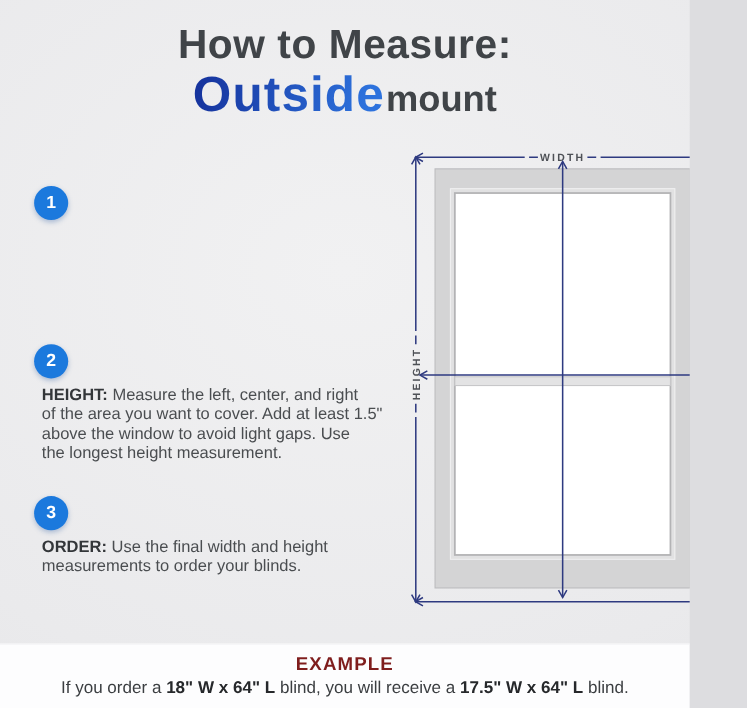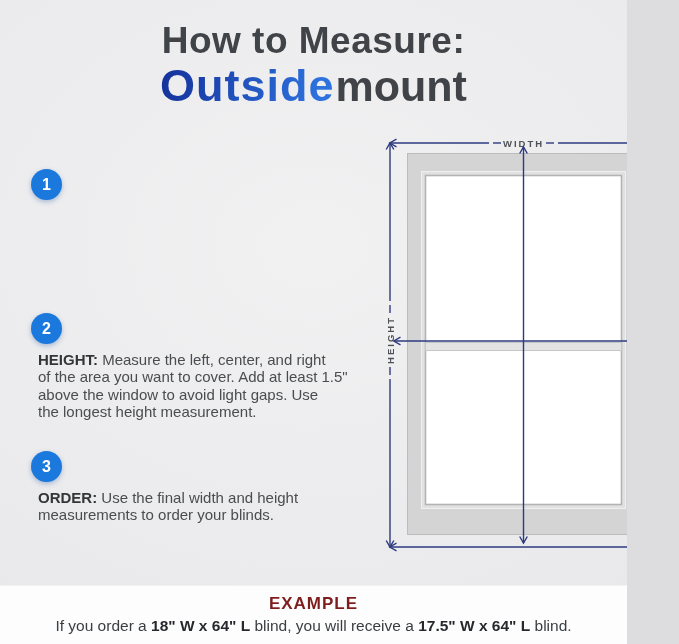--- a/index.html
+++ b/index.html
@@ -14,39 +14,39 @@
   .title{ position:absolute; top:22px; left:0; width:100%; text-align:center; line-height:1.05; }
   .t1{ font-size:37px; font-weight:bold; color:#404448; letter-spacing:.5px; }
   .t2{ margin-top:1px; }
   .hl{
     font-size:45px; font-weight:bold; letter-spacing:1px;
     color:#1d4fc0;
     background:linear-gradient(100deg,#16349e 5%,#2d72dd 90%);
     -webkit-background-clip:text; background-clip:text;
     -webkit-text-fill-color:transparent;
   }
-  .rest{ font-size:43px; font-weight:bold; color:#404448; margin-left:1px; }
+  .rest{ font-size:33px; font-weight:bold; color:#404448; margin-left:1px; }
 
   
   .step{ position:absolute; left:31px; width:410px; }
   .step-1{ top:169px; } .step-2{ top:313px; } .step-3{ top:451px; }
   .badge{
     width:31px; height:31px; border-radius:50%; background:#1b79dd;
     color:#fff; font-size:16px; font-weight:bold;
     display:flex; align-items:center; justify-content:center;
     box-shadow:0 2px 5px rgba(40,90,160,.35);
   }
   .step .body{
     margin:7px 0 0 7px; font-size:15px; line-height:17.4px;
     color:#4a4d50; white-space:pre-line;
   }
   .step .body strong{ color:#333639; font-weight:bold; }
 
   
-  .diagram{ position:absolute; left:380px; top:131px; width:292px; height:430px; }
+  .diagram{ position:absolute; left:368px; top:131px; width:292px; height:430px; }
   .dim{ font-size:9.5px; font-weight:bold; fill:#4e5156; letter-spacing:2px; text-anchor:middle; }
   .mline{ stroke:#2e3a80; stroke-width:1.4; fill:none; }
 
   
   .example{
     position:absolute; left:0; top:585px; width:100%; height:59px;
     background:#fdfdfe; text-align:center;
     border-top:1px solid #f2f2f4;
   }
   .ex-head{ margin-top:8px; font-size:17px; font-weight:bold; color:#7f1d1d; letter-spacing:1px; }

